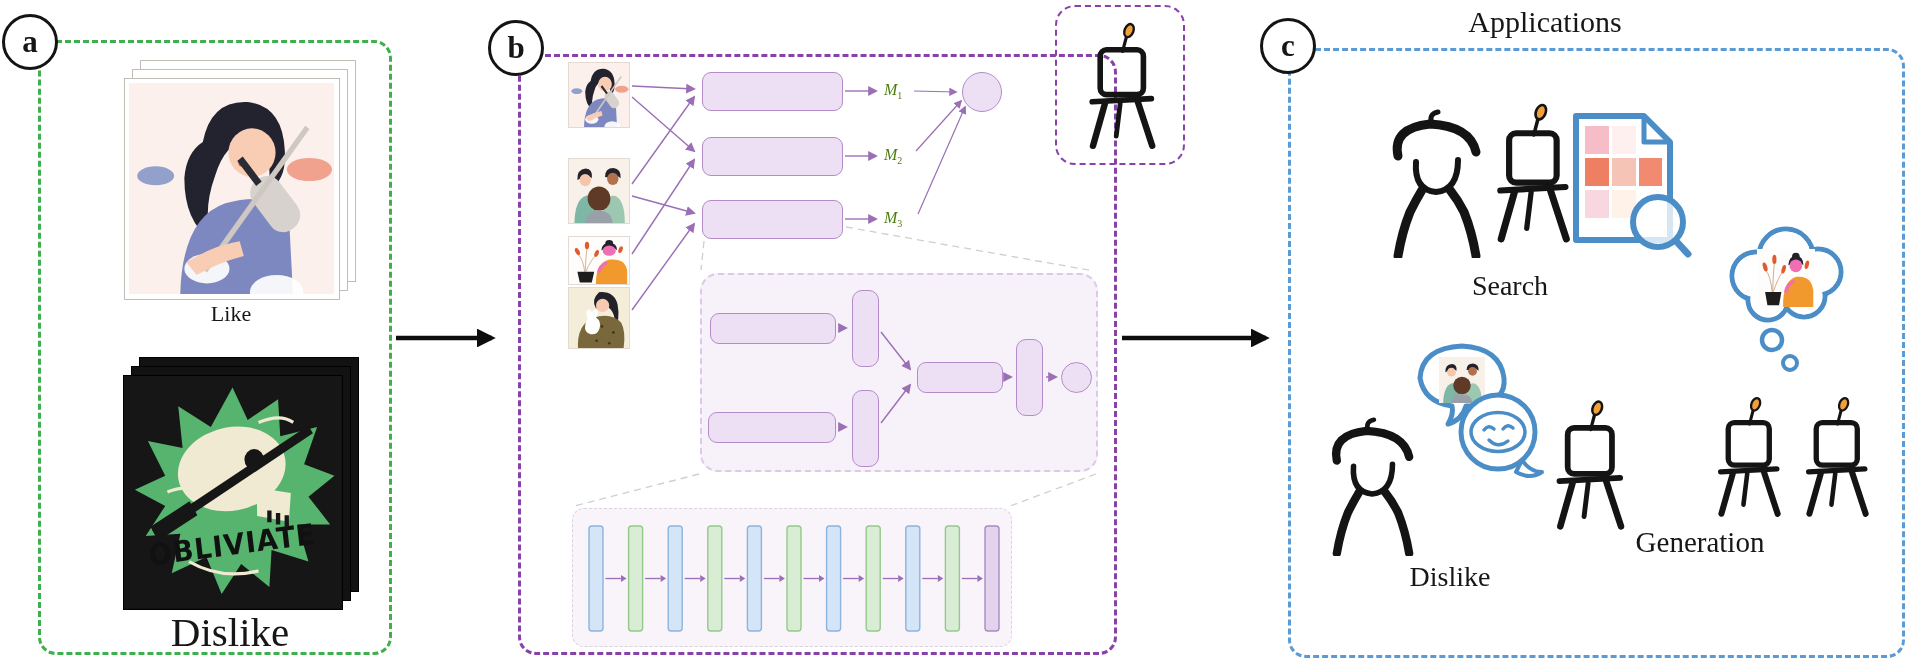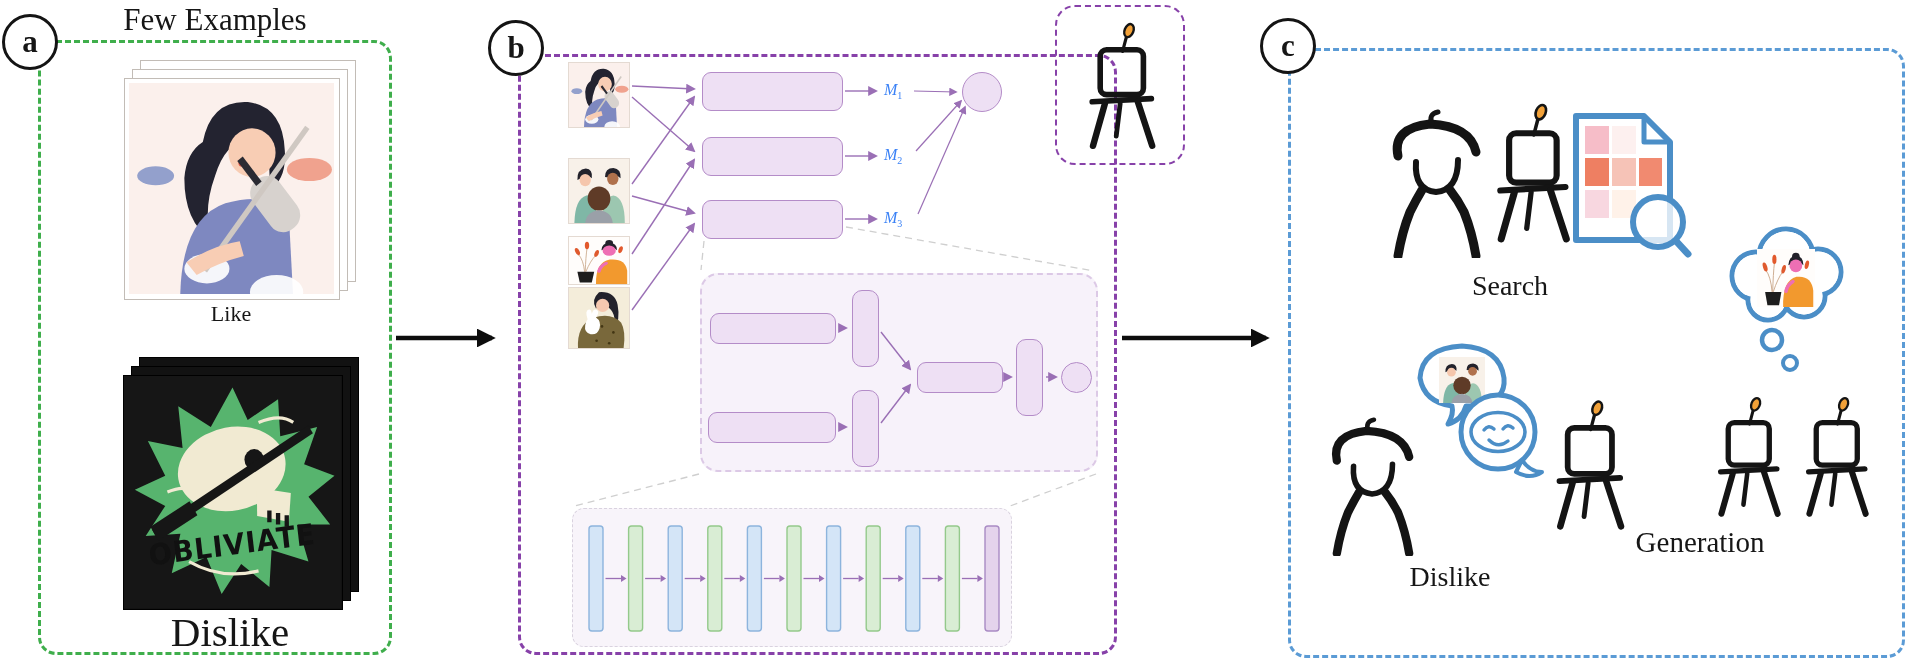--- a/index.html
+++ b/index.html
@@ -15,21 +15,21 @@
   .card.black{background:#121212;border:1.5px solid #000}
   .lavbox{position:absolute;background:#eee0f4;border:1.6px solid #b48cc8;border-radius:9px;box-sizing:border-box;z-index:2}
   .vbox{border-radius:10px}
   .roundnode{border-radius:50% !important}
   .subpanel{position:absolute;box-sizing:border-box;z-index:1}
   #detail-panel{background:#f7f2fa;border:2px dashed #dcc9e6;border-radius:18px}
   #bars-panel{background:#f8f4fa;border:1.6px dashed #d9d2df;border-radius:12px}
   #easel-frame{position:absolute;border:2.5px dashed #8741a9;border-radius:20px;box-sizing:border-box}
   .abs{position:absolute}
   #connectors{position:absolute;left:0;top:0;z-index:3;pointer-events:none}
-  .mlbl{position:absolute;font-style:italic;font-size:16px;color:#3b82f6;z-index:4}
+  .mlbl{position:absolute;font-style:italic;font-size:16px;color:#4d7c0f;z-index:4}
   .mlbl sub{font-size:10px;font-style:normal}
   .thumb{position:absolute;border:1px solid #e4dad2;z-index:2}
 </style>
 </head>
 <body>
 
 <div id="canvas">
 
   <svg width="0" height="0" style="position:absolute" aria-hidden="true">
     <defs>
@@ -107,21 +107,20 @@
         <circle cx="67" cy="92" r="2.2" fill="#433614"></circle>
         <path d="M31,52 Q26,38 33,36 Q37,35 38,43 Q41,33 47,37 Q51,41 45,49 Q54,55 51,67 Q47,79 36,77 Q25,74 27,62 Q28,56 31,52Z" fill="#ffffff"></path>
       </g>
     </defs>
   </svg>
 
   <div class="panel" id="panel-a" style="left:38px;top:40px;width:354px;height:615px;border-color:#3fae4c"></div>
   <div class="badge" style="left:2px;top:14px">
     <span>a</span>
   </div>
-  <div class="ptitle" style="left:215px;top:2px">Few Examples</div>
 
   <div class="card white" style="left:140px;top:60px;width:216px;height:222px"></div>
   <div class="card white" style="left:132px;top:69px;width:216px;height:222px"></div>
   <div class="card white" style="left:124px;top:78px;width:216px;height:222px">
     <svg viewBox="0 0 100 100" preserveAspectRatio="none" style="position:absolute;left:4px;top:4px;width:205px;height:211px">
         <use href="#img-violin"></use>
       </svg>
   </div>
   <div class="caption" style="left:231px;top:301px;font-size:22px">Like</div>
 
@@ -221,20 +220,21 @@
   <div id="easel-frame" style="left:1055px;top:5px;width:130px;height:160px">
     <svg class="abs" viewBox="0 0 100 160" style="left:24px;top:12px;width:80px;height:132px">
         <use href="#easel"></use>
       </svg>
   </div>
 
   <div class="panel" id="panel-c" style="left:1288px;top:48px;width:617px;height:610px;border-color:#5b9bd5"></div>
   <div class="badge" style="left:1260px;top:18px">
     <span>c</span>
   </div>
+  <div class="ptitle" style="left:1545px;top:5px;font-size:30px">Applications</div>
 
   <svg class="abs" viewBox="0 0 110 160" style="left:1382px;top:98px;width:110px;height:160px">
       <use href="#beret-person"></use>
     </svg>
   <svg class="abs" viewBox="0 0 100 160" style="left:1488px;top:86px;width:88px;height:172px">
       <use href="#easel"></use>
     </svg>
   <svg class="abs" viewBox="0 0 124 152" style="left:1570px;top:110px;width:124px;height:152px">
     <path d="M6,6 H74 L100,32 V130 H6 Z" fill="#fff" stroke="#4b8ec7" stroke-width="6" stroke-linejoin="round"></path>
     <path d="M74,6 V32 H100" fill="none" stroke="#4b8ec7" stroke-width="5" stroke-linejoin="round"></path>

